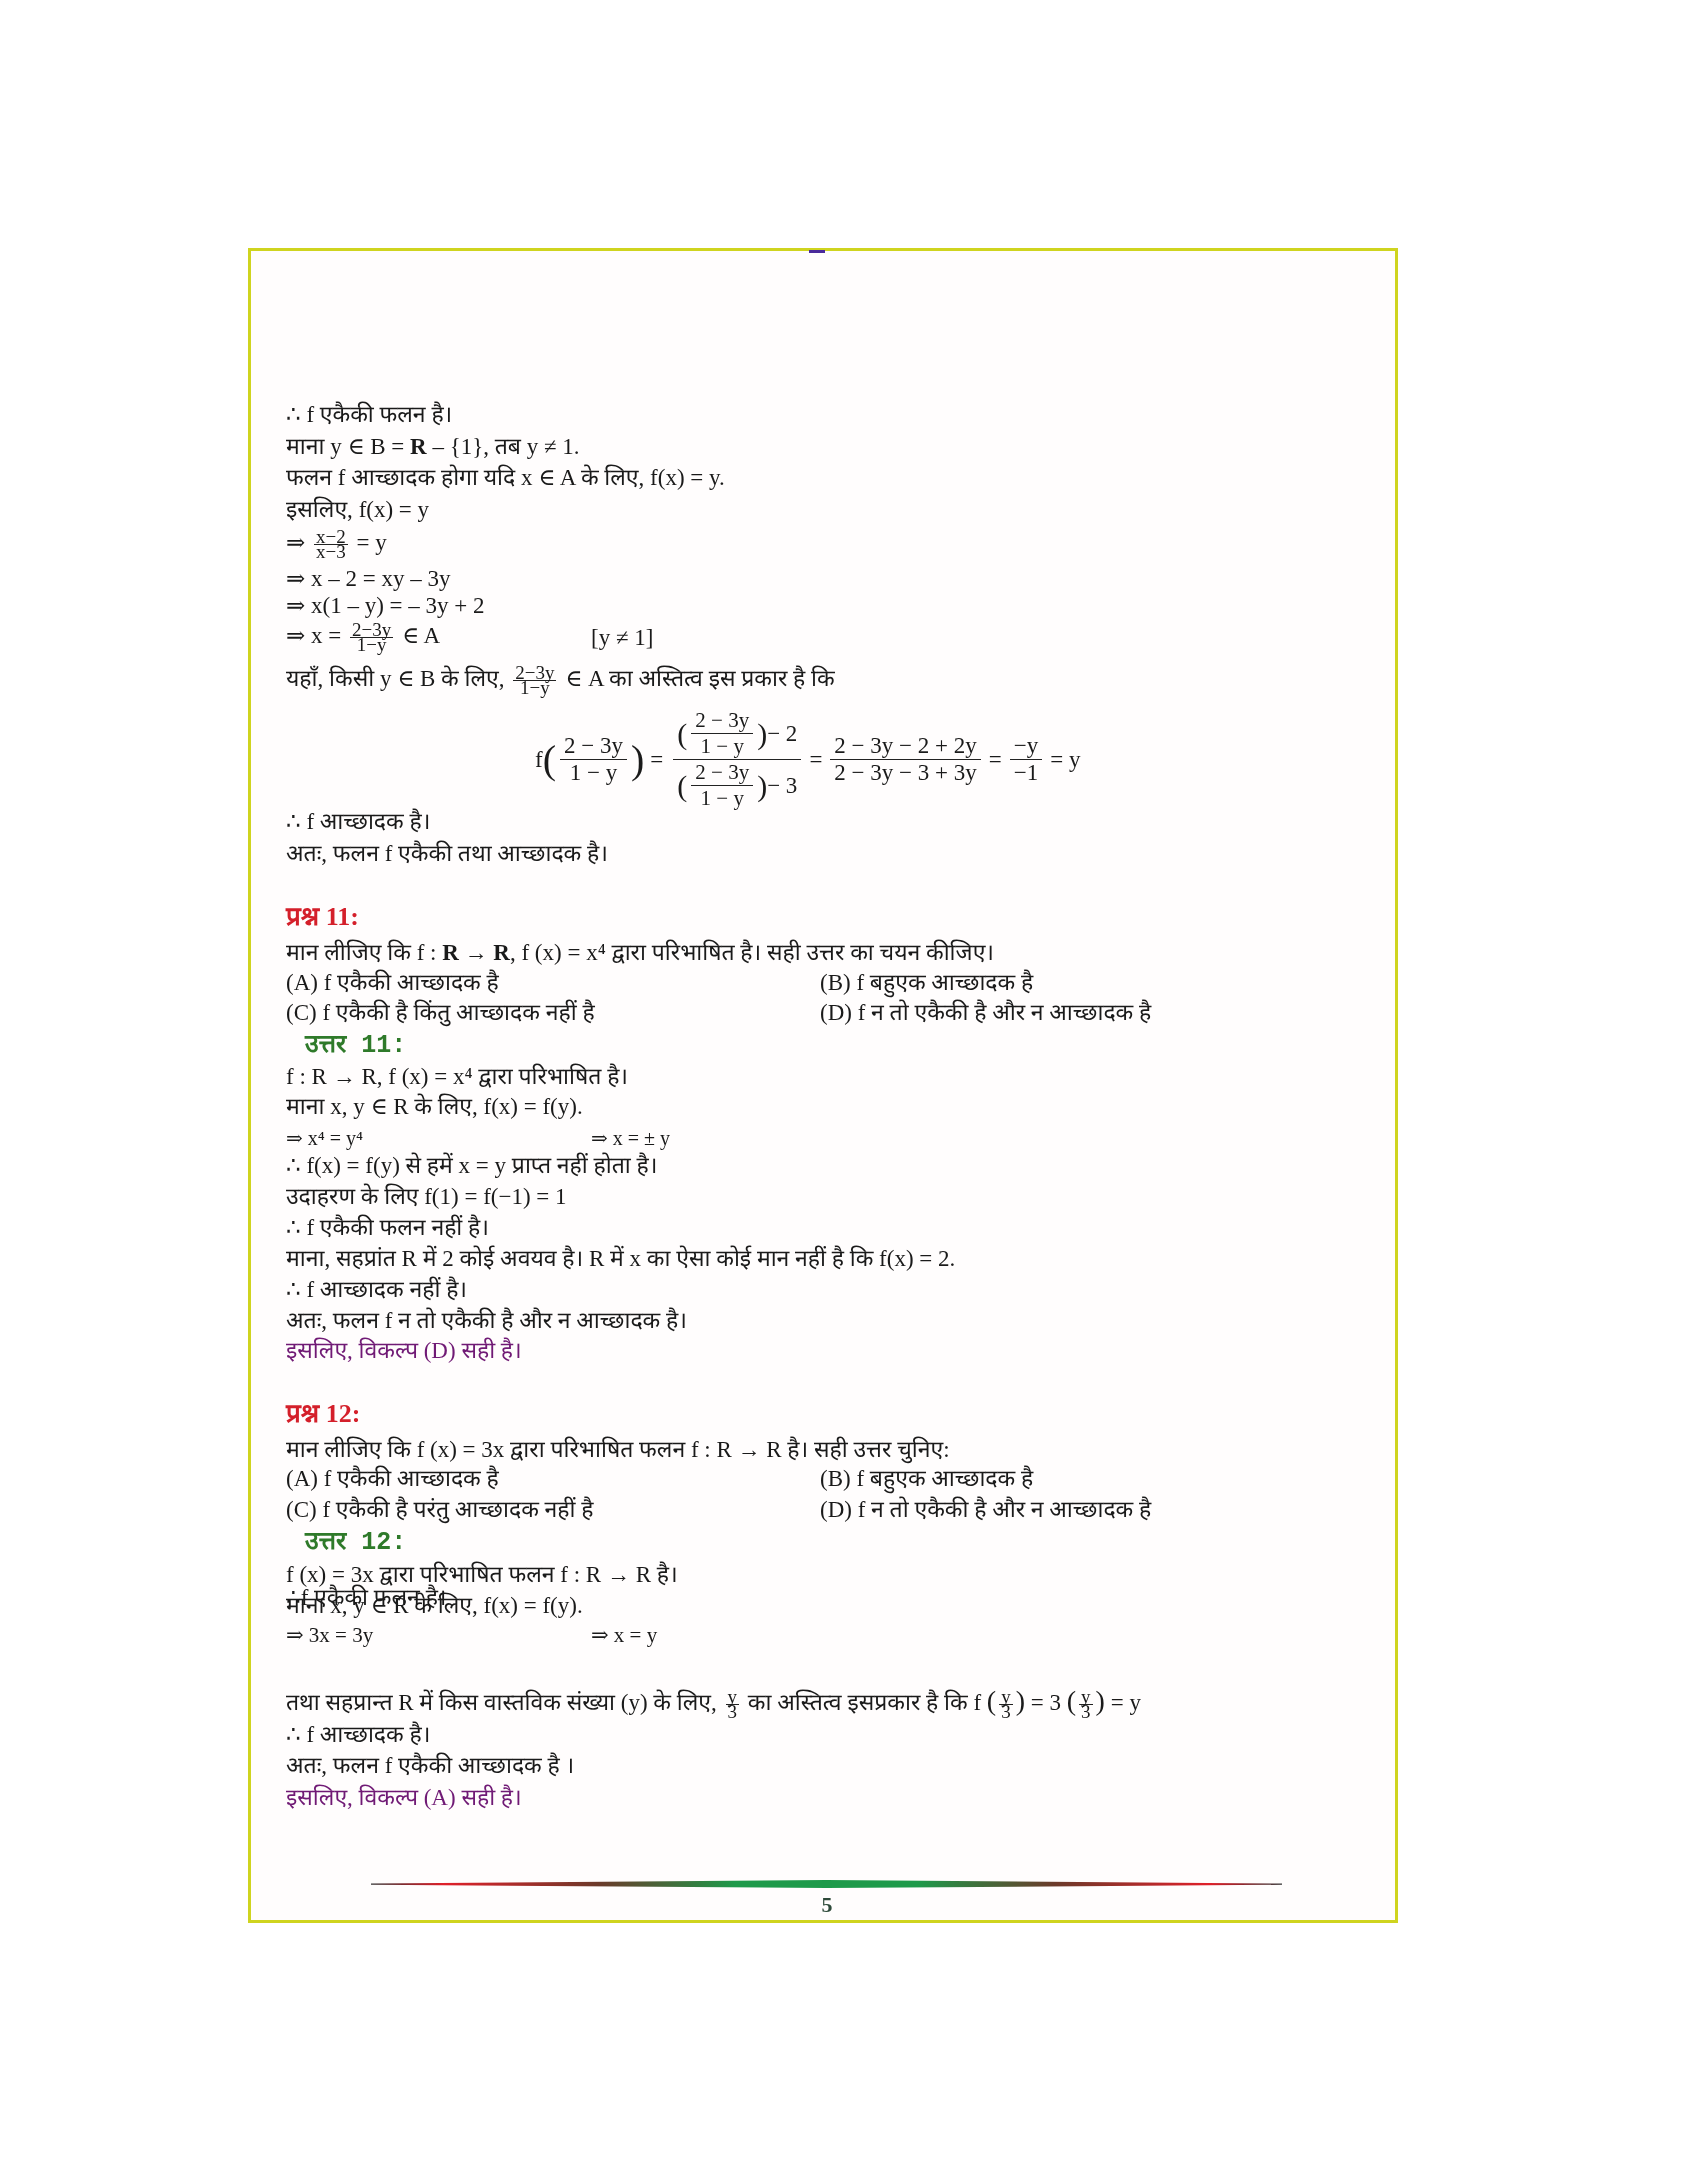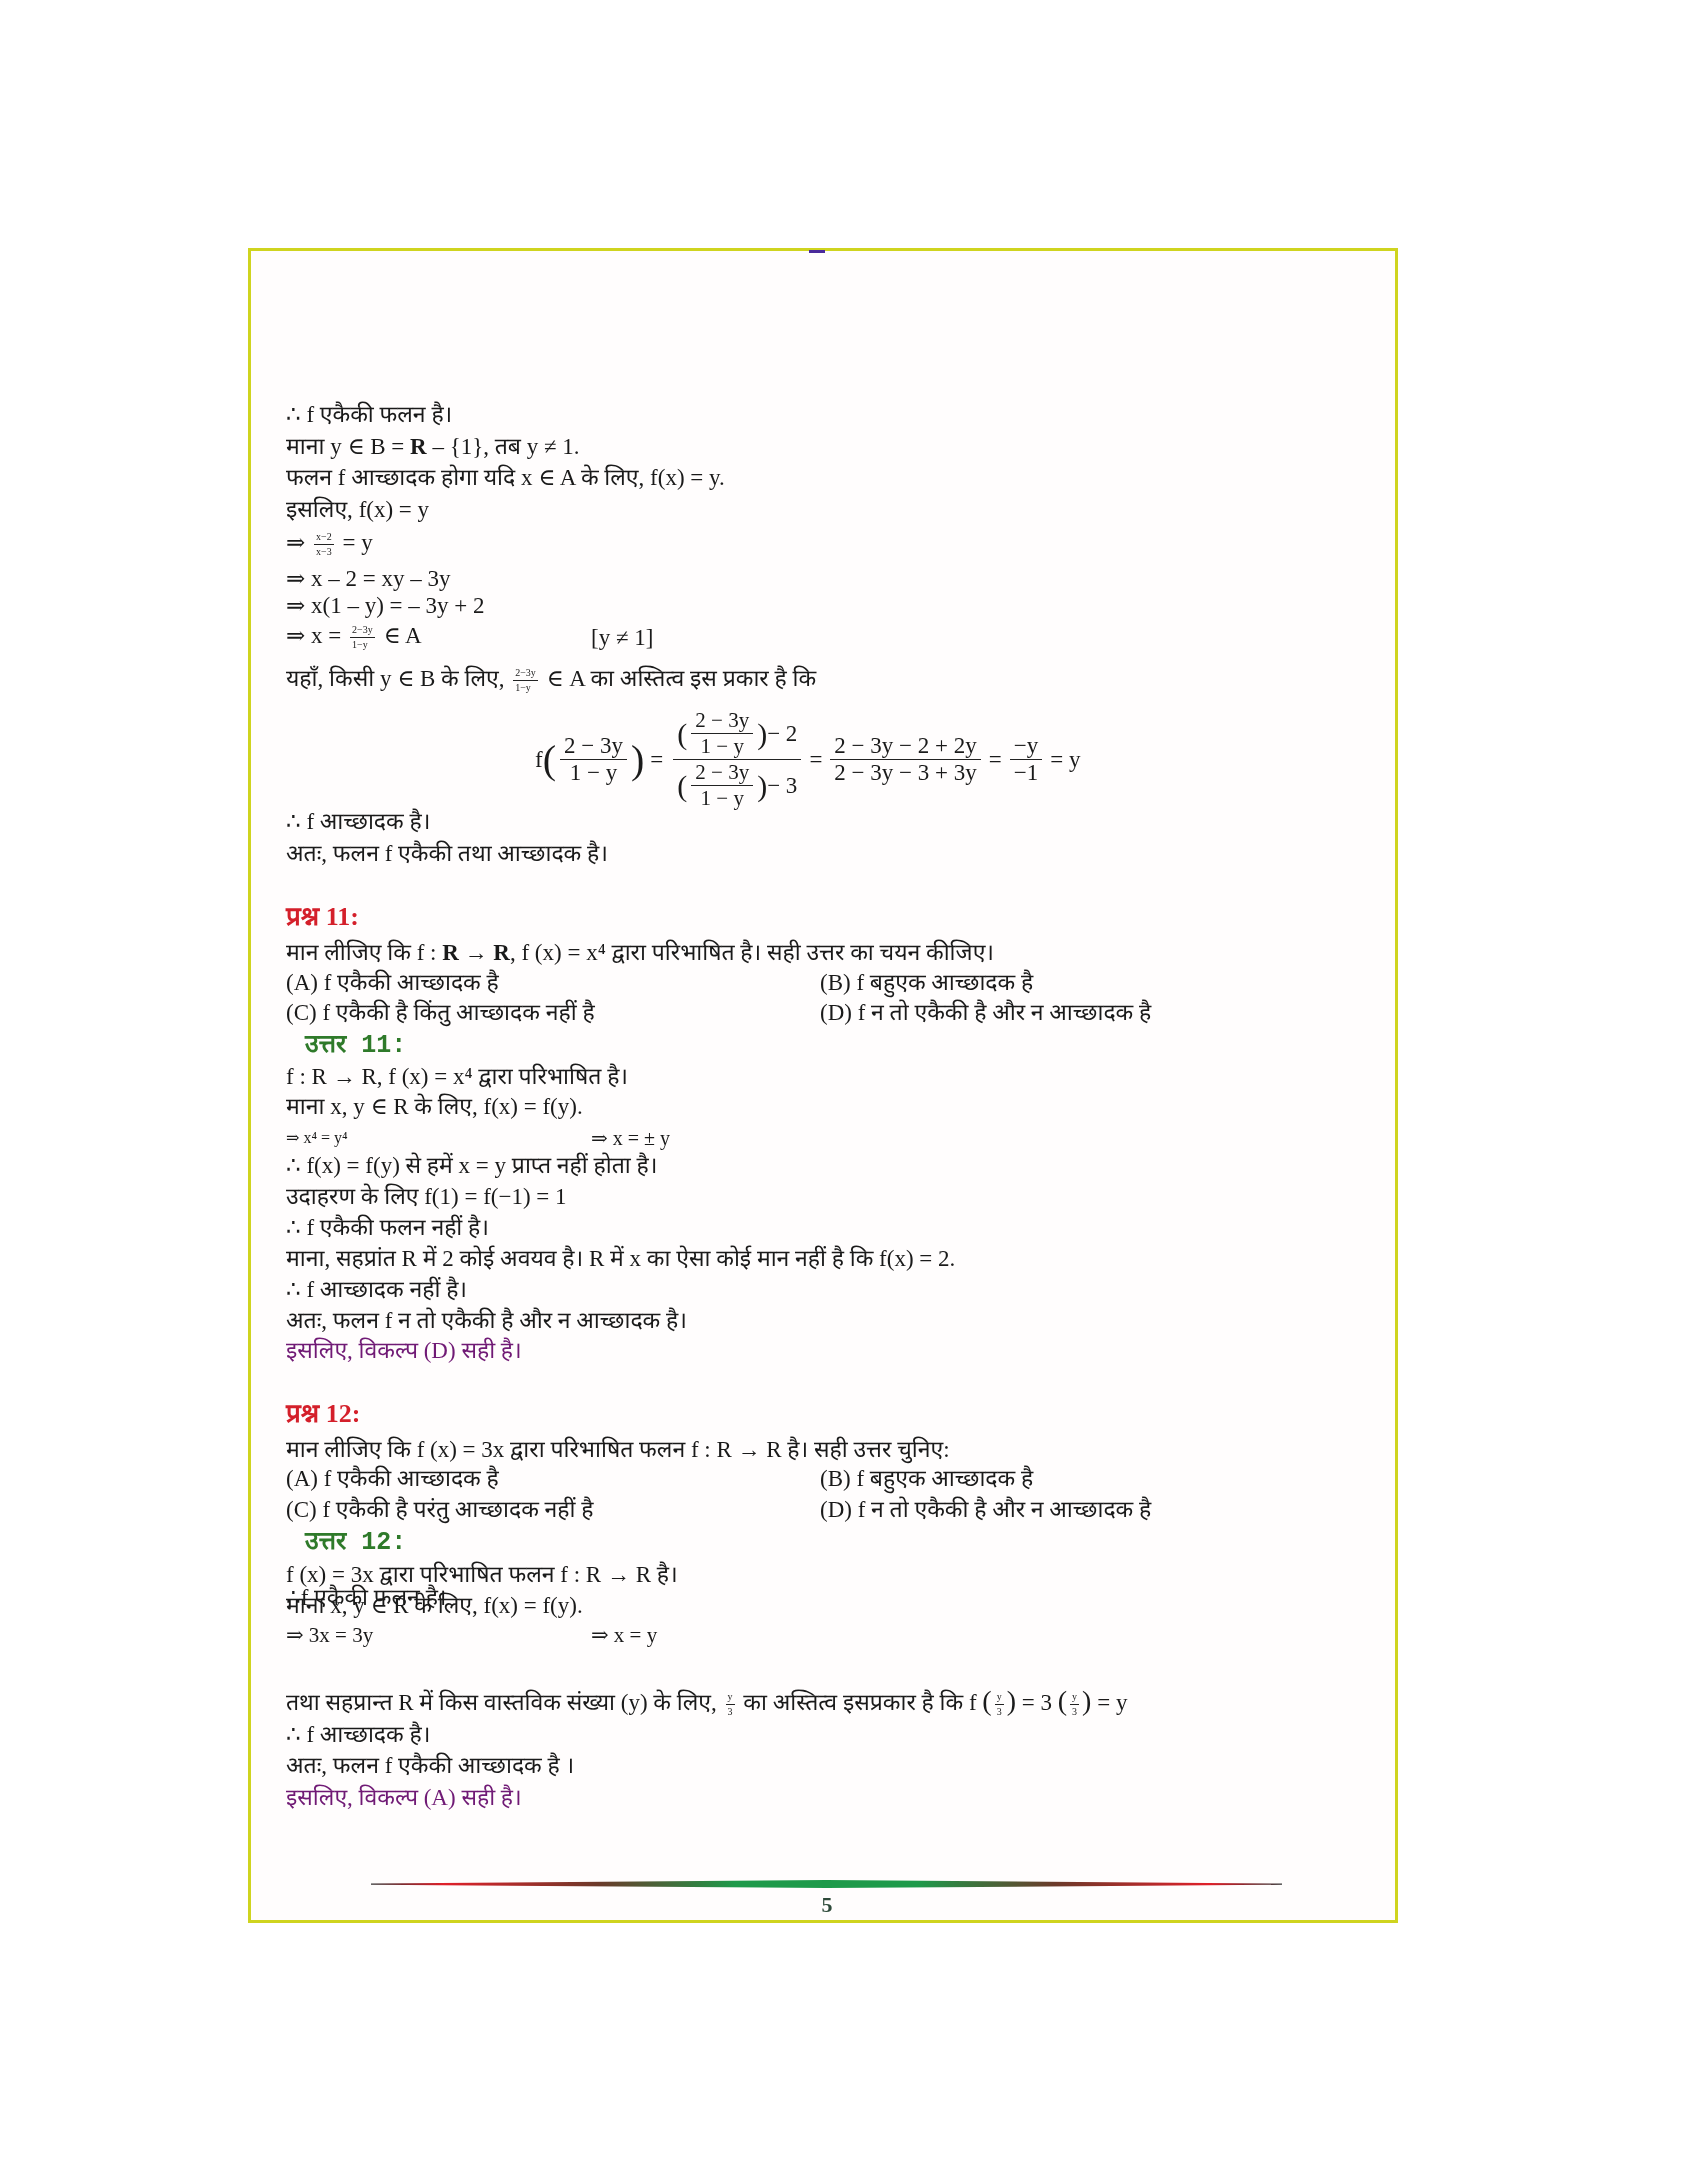--- a/index.html
+++ b/index.html
@@ -12,21 +12,21 @@
     border:3px solid #cfd41f; box-sizing:border-box; background:#fffdfd;
   }
   .top-mark { position:absolute; left:809px; top:250px; width:16px; height:3px; background:#4a2a9a; }
   .line { position:absolute; left:286px; font-size:23px; line-height:28px; white-space:nowrap; }
   .line.right { left:820px; }
   .m { }
   .b { font-weight:bold; }
   .q-head { color:#d41f2a; font-weight:bold; font-size:26px; }
   .a-head { color:#2f7a2a; font-weight:bold; font-size:25px; left:305px;font-family:Liberation Mono, monospace; }
   .concl { color:#701a75; }
-  .frac { display:inline-block; vertical-align:middle; font-size:10px; line-height:14px; margin:0 3px; }
+  .frac { display:inline-block; vertical-align:middle; text-align:center; font-size:19px; line-height:14px; margin:0 3px; }
   .frac .num { display:block; border-bottom:1px solid #222; padding:0 2px; }
   .frac .den { display:block; padding:0 2px; }
   .bigeq { position:absolute; left:535px; top:705px; height:109px; font-size:23px; display:flex; align-items:center; white-space:nowrap; }
   .bfrac { display:inline-flex; flex-direction:column; align-items:center; margin:0 4px; }
   .bfrac .num { border-bottom:1.5px solid #222; padding:0 4px; text-align:center; }
   .bfrac .den { padding:0 4px; text-align:center; }
   .paren { font-size:40px; line-height:40px; font-weight:200; }
   .footer-line {
     position:absolute; left:371px; top:1880px; width:911px; height:8px;
     background:linear-gradient(90deg, #333 0%, #e0202a 8%, #6b3a2a 25%, #1e9a4a 40%, #1e9a4a 60%, #6b3a2a 75%, #e0202a 92%, #333 100%);
@@ -118,21 +118,21 @@
 <div class="line" style="top:939px">
   <span>मान लीजिए कि </span><span class="m">f</span><span> : </span><span class="m b">R → R</span><span class="m">, f (x) = x⁴</span><span> द्वारा परिभाषित है। सही उत्तर का चयन कीजिए।</span>
 </div>
 <div class="line" style="top:969px">(A) f एकैकी आच्छादक है</div>
 <div class="line right" style="top:969px">(B) f बहुएक आच्छादक है</div>
 <div class="line" style="top:999px">(C) f एकैकी है किंतु आच्छादक नहीं है</div>
 <div class="line right" style="top:999px">(D) f न तो एकैकी है और न आच्छादक है</div>
 <div class="line a-head" style="top:1032px">उत्तर 11:</div>
 <div class="line" style="top:1063px">f : R → R, f (x) = x⁴ द्वारा परिभाषित है।</div>
 <div class="line" style="top:1093px">माना x, y ∈ R के लिए,  f(x) = f(y).</div>
-<div class="line m" style="top:1124px;font-size:16px">⇒ x⁴ = y⁴</div>
+<div class="line m" style="top:1124px;font-size:20px">⇒ x⁴ = y⁴</div>
 <div class="line m" style="top:1124px;left:591px;font-size:20px">⇒ x = ± y</div>
 <div class="line" style="top:1152px">∴ f(x) = f(y) से हमें x = y प्राप्त नहीं होता है।</div>
 <div class="line" style="top:1183px">उदाहरण के लिए f(1) = f(−1) = 1</div>
 <div class="line" style="top:1214px">∴ f एकैकी फलन नहीं है।</div>
 <div class="line" style="top:1245px">माना, सहप्रांत R में 2 कोई अवयव है। R में x का ऐसा कोई मान नहीं है कि f(x) = 2.</div>
 <div class="line" style="top:1276px">∴ f आच्छादक नहीं है।</div>
 <div class="line" style="top:1307px">अतः, फलन f न तो एकैकी है और न आच्छादक है।</div>
 <div class="line concl" style="top:1337px">इसलिए, विकल्प (D) सही है।</div>
 
 <div class="line q-head" style="top:1400px">प्रश्न 12:</div>

